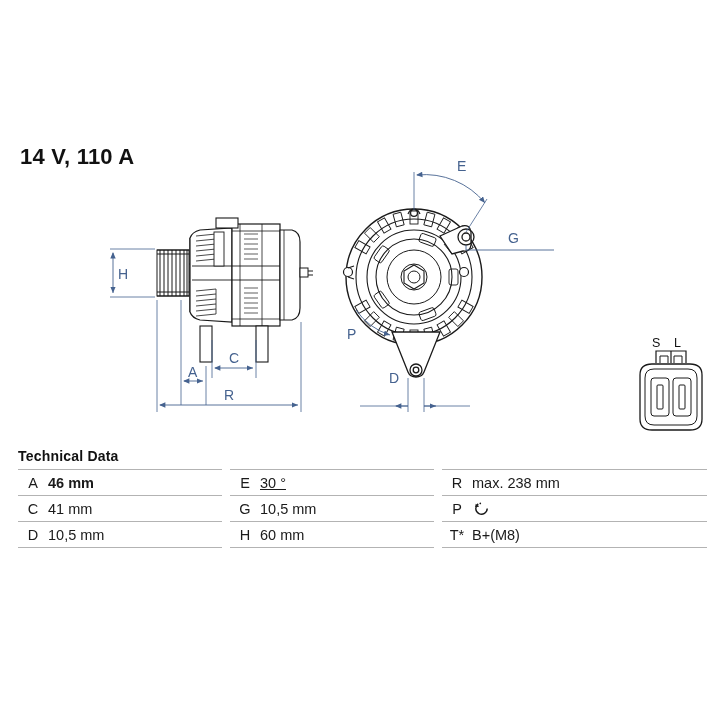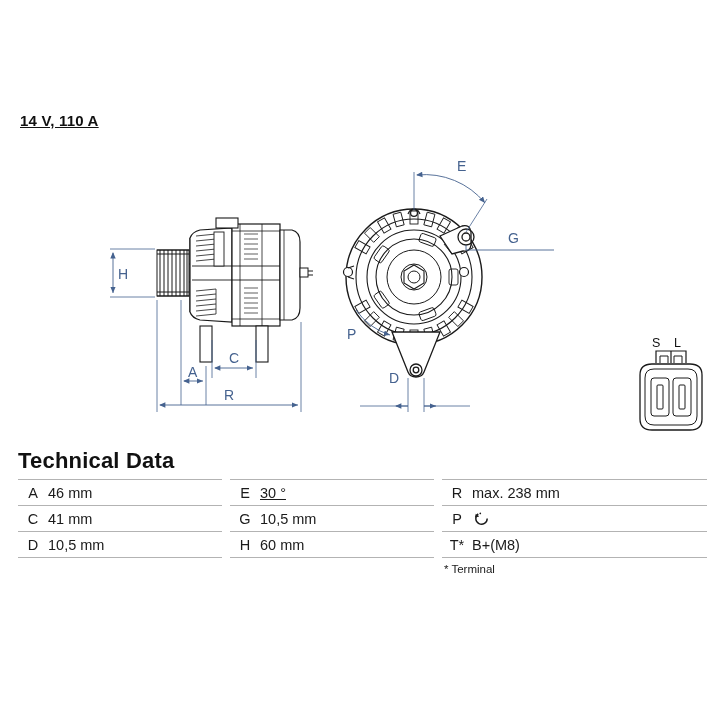--- a/index.html
+++ b/index.html
@@ -13,46 +13,45 @@
     position: relative;
     font-family: "Liberation Sans", sans-serif;
     color: #1a1a1a;
     overflow: hidden;
   }
 
   
   #spec-title {
     position: absolute;
     left: 20px;
-    top: 112px;
-    font-size: 15px;
+    top: 144px;
+    font-size: 22px;
     font-weight: bold;
     letter-spacing: 0.2px;
     color: #111111;
-    text-decoration: underline;
   }
 
   
   #drawings {
     position: absolute;
     left: 0;
     top: 0;
     width: 720px;
     height: 450px;
   }
 
   
   #tech-block {
     position: absolute;
     left: 18px;
     top: 448px;
     width: 689px;
   }
   #tech-heading {
-    font-size: 22px;
+    font-size: 14px;
     font-weight: bold;
     color: #111111;
     padding-bottom: 5px;
     letter-spacing: 0.2px;
   }
   table.tech {
     border-collapse: collapse;
     width: 689px;
     table-layout: fixed;
   }
@@ -368,21 +367,21 @@
   <rect x="51" y="52" width="6" height="24" rx="1" stroke-width="1" fill="#ffffff"></rect>
 </svg>
 
 <div id="tech-block">
   <div id="tech-heading">Technical Data</div>
 
   <table class="tech">
     <tbody>
         <tr class="row">
       <td class="key" style="width: 30px;">A</td>
-      <td class="val" style="width: 174px;">46 mm</td>
+      <td class="val" style="width: 174px; font-weight: bold;">46 mm</td>
       <td class="gap" style="width: 8px;"></td>
       <td class="key" style="width: 30px;">E</td>
       <td class="val" style="width: 174px; text-decoration: underline;">30 °</td>
       <td class="gap" style="width: 8px;"></td>
       <td class="key" style="width: 30px;">R</td>
       <td class="val" style="width: 235px; margin-left: 46px;">max. 238 mm</td>
     </tr>
     <tr class="row">
       <td class="key">C</td>
       <td class="val">41 mm</td>
@@ -407,14 +406,13 @@
       <td class="gap"></td>
       <td class="key">H</td>
       <td class="val">60 mm</td>
       <td class="gap"></td>
       <td class="key">T*</td>
       <td class="val">B+(M8)</td>
     </tr>
   </tbody>
     </table>
 
-  <div id="terminal-note">* Terminal</div>
 </div>
 
 </body></html>

